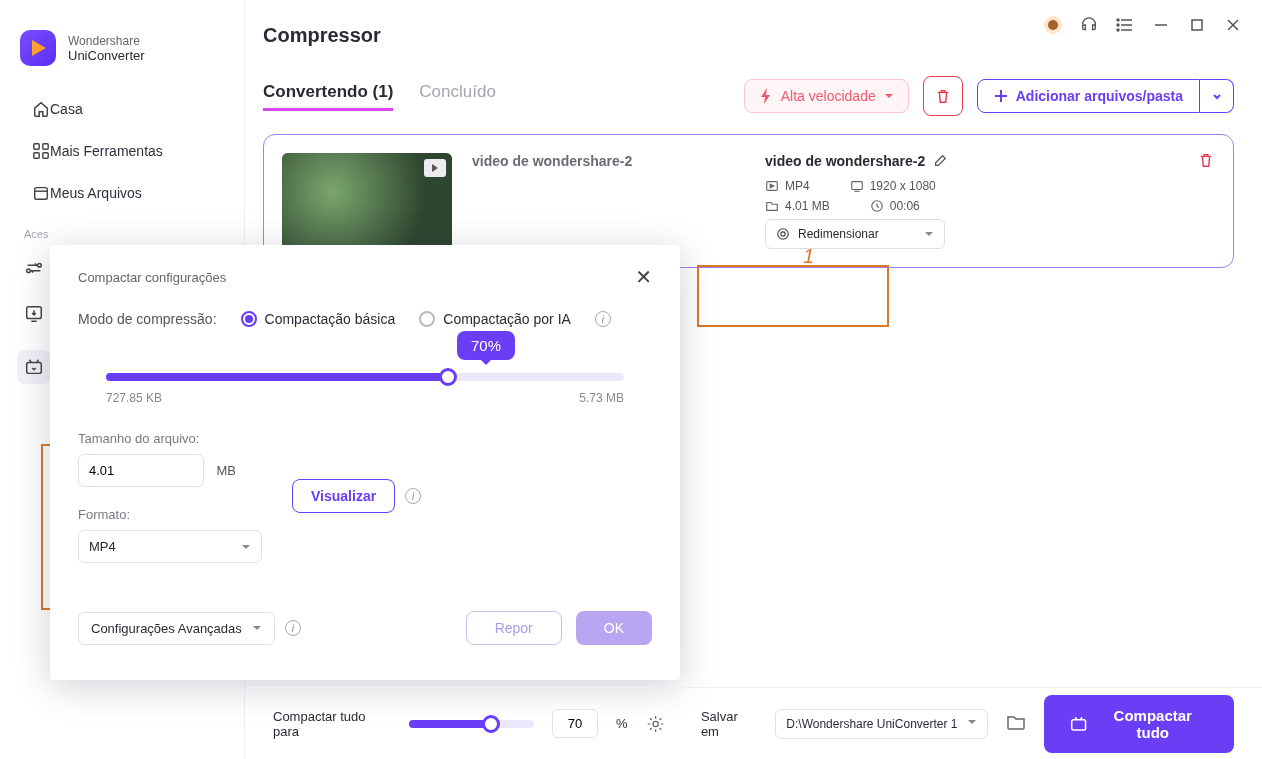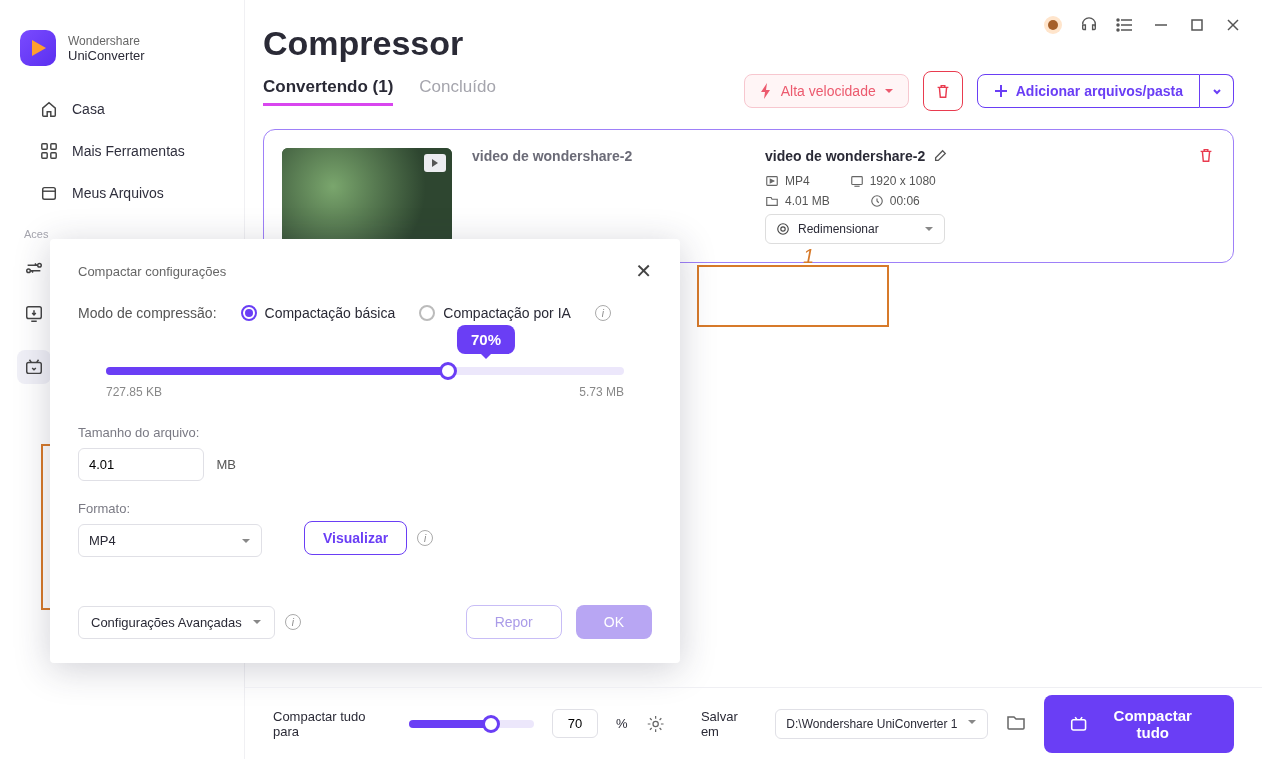--- a/index.html
+++ b/index.html
@@ -8,29 +8,29 @@
 .titlebar .ic{width:18px;height:18px;display:flex;align-items:center;justify-content:center;cursor:pointer}
 .avatar{width:22px;height:22px;border-radius:50%;background:#ffe5cc;display:flex;align-items:center;justify-content:center}
 .avatar::after{content:"";width:10px;height:10px;border-radius:50%;background:#a6602a}
 
 .sidebar{position:absolute;left:0;top:0;width:245px;height:100%;padding-top:20px;border-right:1px solid #f0f0f3}
 .logo{display:flex;align-items:center;gap:12px;padding:10px 20px 22px}
 .logo-mark{width:36px;height:36px;border-radius:10px;background:linear-gradient(135deg,#7a4bff,#5b2ff0);position:relative}
 .logo-mark::after{content:"";position:absolute;left:12px;top:10px;width:0;height:0;border-left:14px solid #ff9f2e;border-top:8px solid transparent;border-bottom:8px solid transparent}
 .logo-text .ws{font-size:12px;color:#666}
 .logo-text .uc{font-size:13px;font-weight:400}
-.side-item{display:flex;align-items:center;gap:14px;padding:12px 40px;cursor:pointer;font-size:14px;color:#2f2f3d}
+.side-item{display:flex;align-items:center;padding:12px 32px;cursor:pointer;font-size:14px;color:#2f2f3d}
 .side-item svg{flex:none}
 .side-sect{padding:14px 24px 6px;font-size:11px;color:#a5a5ae}
 .side-icons{display:flex;flex-direction:column;gap:22px;padding:12px 24px}
 .side-icons .ic{cursor:pointer}
 .side-icons .ic.active{background:#f0f0f7;border-radius:8px;width:34px;height:34px;display:flex;align-items:center;justify-content:center;margin-left:-7px}
 
 .main{position:absolute;left:245px;top:0;right:0;bottom:72px;padding:24px 28px 10px 18px}
-h1.page-title{font-size:34px;font-weight:700;margin-bottom:8px}
+h1.page-title{font-size:20px;font-weight:700;margin-bottom:29px}
 .toolbar{display:flex;align-items:center;justify-content:space-between;margin-bottom:18px}
 .tabs{display:flex;gap:26px}
 .tab{font-size:17px;color:#a5a5ad;cursor:pointer;padding-bottom:6px}
 .tab.active{color:#2a2a36;font-weight:700;border-bottom:3px solid #d946ef}
 .toolbar-right{display:flex;gap:14px;align-items:center}
 .pill{display:flex;align-items:center;gap:8px;border:1px solid #f7c7cf;background:#fff5f6;color:#ec5a6e;border-radius:8px;padding:8px 14px;font-size:14px;cursor:pointer}
 .pill svg{flex:none}
 .icon-btn{width:40px;height:40px;border:1px solid #e93b4f;border-radius:8px;display:flex;align-items:center;justify-content:center;cursor:pointer}
 .add-combo{display:flex}
 .add-btn{display:flex;align-items:center;gap:8px;border:1px solid #6a3ef5;color:#6a3ef5;border-radius:8px 0 0 8px;padding:8px 16px;font-size:14px;font-weight:600;cursor:pointer}
@@ -46,39 +46,39 @@
 .file-col-right{width:450px}
 .file-title-right{font-size:14px;font-weight:700;margin-bottom:10px;display:flex;align-items:center;gap:8px}
 .meta-row{display:flex;gap:40px;margin-bottom:6px}
 .meta{display:flex;align-items:center;gap:6px;font-size:12px;color:#555}
 .select-like{border:1px solid #ddd;border-radius:6px;padding:7px 10px;display:flex;align-items:center;gap:8px;font-size:12px;cursor:pointer;width:180px;justify-content:space-between;margin-top:6px}
 .select-like .left{display:flex;align-items:center;gap:8px}
 .card-trash{position:absolute;right:18px;top:16px;cursor:pointer}
 
 .annot{position:absolute;border:2px solid #d77a2a;pointer-events:none}
 .annot-num{position:absolute;font-size:20px;font-weight:500;color:#d77a2a;font-style:italic}
-.modal{position:absolute;left:50px;top:239px;width:630px;background:#fff;border-radius:4px;box-shadow:0 6px 36px rgba(40,40,70,.22);padding:20px 28px 24px}
+.modal{position:absolute;left:50px;top:245px;width:630px;background:#fff;border-radius:4px;box-shadow:0 6px 36px rgba(40,40,70,.22);padding:20px 28px 35px}
 .modal-head{font-size:13px;color:#666;margin-bottom:22px;display:flex;justify-content:space-between;align-items:center}
 .modal-close{cursor:pointer;font-size:20px;color:#444}
 .radio-row{display:flex;align-items:center;gap:24px;font-size:14px;margin-bottom:46px}
 .radio{display:flex;align-items:center;gap:8px;cursor:pointer}
 .radio .dot{width:16px;height:16px;border-radius:50%;border:2px solid #bbb;display:flex;align-items:center;justify-content:center}
 .radio.sel .dot{border-color:#6a3ef5}
 .radio.sel .dot::after{content:"";width:8px;height:8px;border-radius:50%;background:#6a3ef5}
 .info-ic{width:16px;height:16px;border:1px solid #aaa;border-radius:50%;display:flex;align-items:center;justify-content:center;font-size:10px;color:#888;font-style:italic}
 
 .slider-wrap{position:relative;margin:0 28px 8px}
-.badge{position:absolute;left:380px;transform:translateX(-50%);top:-42px;background:#6a3ef5;color:#fff;font-size:15px;font-weight:700;padding:6px 14px;border-radius:8px}
+.badge{position:absolute;left:380px;transform:translateX(-50%);top:-42px;background:#6a3ef5;color:#fff;font-size:15px;font-weight:400;padding:6px 14px;border-radius:8px}
 .badge::after{content:"";position:absolute;left:50%;transform:translateX(-50%);bottom:-5px;width:0;height:0;border-left:6px solid transparent;border-right:6px solid transparent;border-top:6px solid #6a3ef5}
 .track{height:8px;background:#ece7fb;border-radius:4px;position:relative}
 .fill{position:absolute;left:0;top:0;height:100%;width:66%;background:#6a3ef5;border-radius:4px}
 .thumb-dot{position:absolute;left:66%;top:50%;transform:translate(-50%,-50%);width:18px;height:18px;border-radius:50%;background:#fff;border:3px solid #6a3ef5;cursor:pointer}
 .slider-labels{display:flex;justify-content:space-between;margin:10px 28px 26px;font-size:12px;color:#888}
 
-.fields{display:flex;gap:42px;align-items:flex-end}
+.fields{display:flex;gap:30px;align-items:center}
 .field label{display:block;font-size:13px;color:#7a7a84;margin-bottom:8px}
 .text-input{border:1px solid #e0e0e6;border-radius:6px;padding:8px 10px;width:126px;font-size:13px}
 .unit{font-size:13px;color:#555;margin-left:8px}
 .select-input{border:1px solid #e0e0e6;border-radius:6px;padding:8px 10px;width:184px;font-size:13px;display:flex;justify-content:space-between;align-items:center;cursor:pointer}
 .preview-btn{border:1.5px solid #6a3ef5;color:#6a3ef5;font-size:14px;font-weight:600;border-radius:8px;padding:8px 18px;cursor:pointer;background:#fff}
 
 .modal-bottom{display:flex;justify-content:space-between;align-items:center;margin-top:48px}
 .adv{border:1px solid #e0e0e6;border-radius:6px;padding:8px 12px;font-size:13px;display:flex;align-items:center;gap:10px;cursor:pointer}
 .btn{border:none;border-radius:8px;padding:8px 28px;font-size:14px;cursor:pointer}
 .btn-ghost{border:1px solid #c8bdf6;color:#aa9be8;background:#fff}

